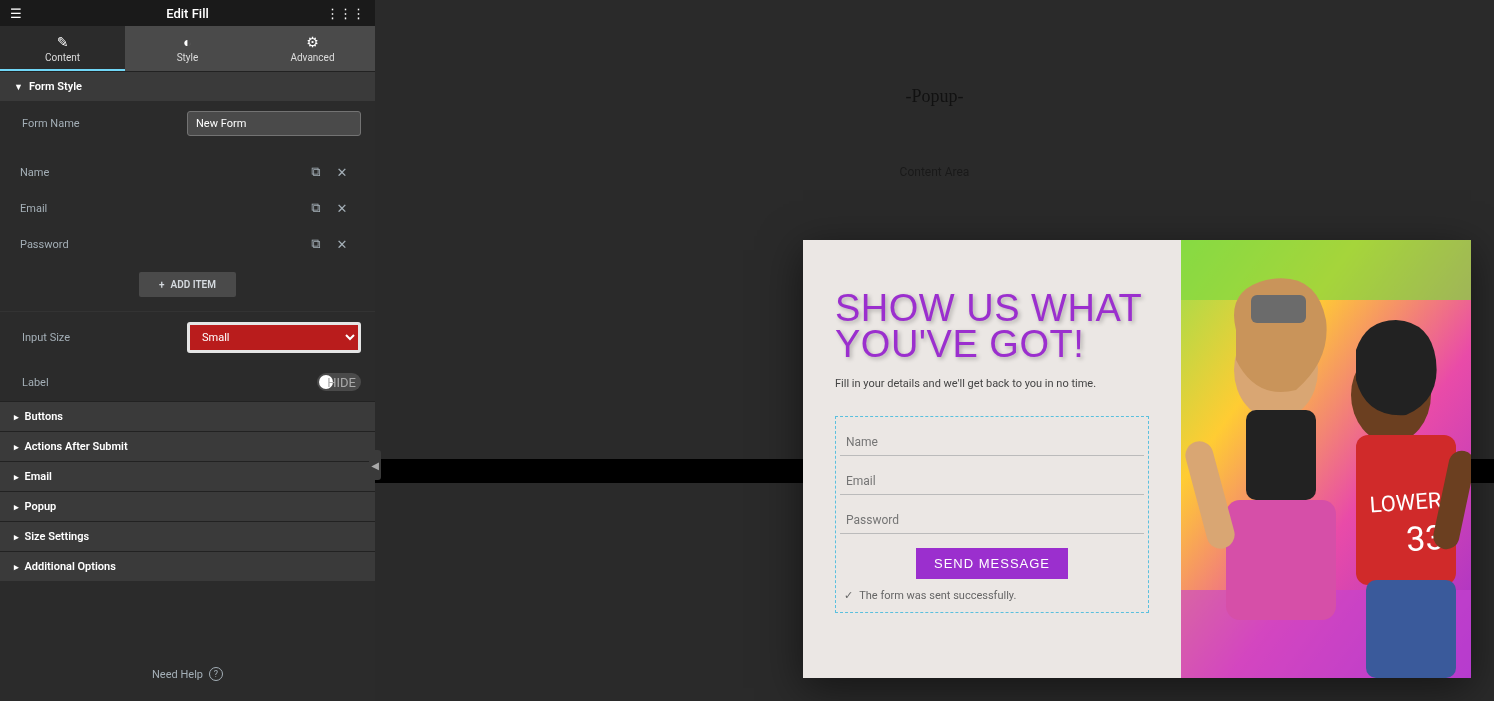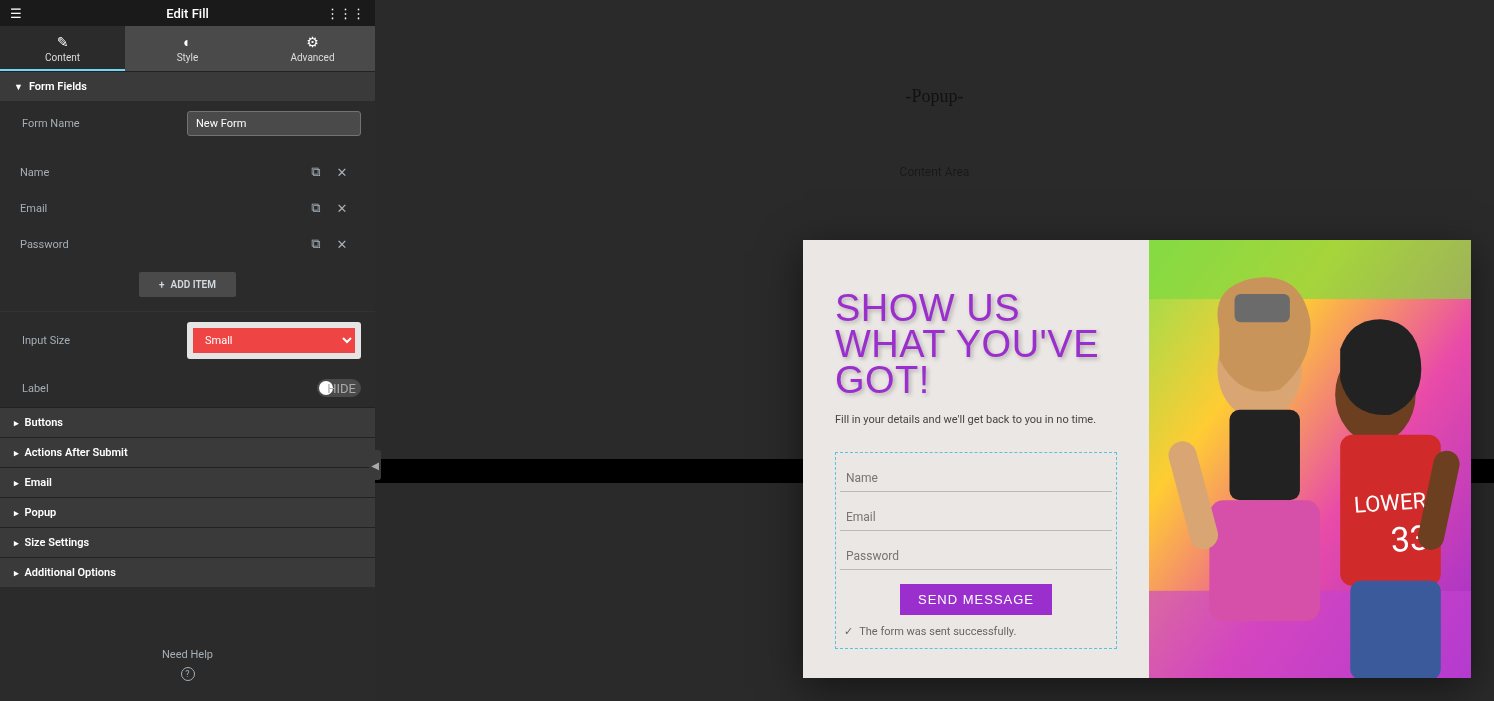--- a/index.html
+++ b/index.html
@@ -15,49 +15,49 @@
 .tab { flex: 1; text-align: center; padding: 8px 0 6px; cursor: pointer; font-size: 10px; color: #ddd; }
 .tab.active { background: #2b2b2b; border-bottom: 2px solid #71d7f7; }
 .tab-icon { display: block; font-size: 14px; margin-bottom: 2px; color: #fff; }
 
 .section-hdr { background: #3a3a3a; padding: 8px 14px; font-size: 11px; font-weight: 600; color: #fff; cursor: pointer; display: flex; align-items: center; gap: 6px; border-top: 1px solid #222; }
 .section-hdr .caret { font-size: 9px; }
 
 .form-row { display: flex; align-items: center; padding: 10px 14px; }
 .form-label { flex: 0 0 165px; font-size: 11px; margin-left: 8px; }
 .form-input { flex: 1; background: #4a4a4a; border: 1px solid #737373; color: #fff; padding: 5px 8px; font-size: 11px; border-radius: 3px; }
-.form-select { flex: 1; background: #ef4444; border: 6px solid #e5e5e5; color: #fff; padding: 5px 8px; font-size: 11px; border-radius: 3px; }
+.form-select { flex: 1; background: #b91c1c; border: 3px solid #e5e5e5; color: #fff; padding: 5px 8px; font-size: 11px; border-radius: 3px; }
 
 .field-row { display: flex; align-items: center; padding: 10px 20px; font-size: 11px; }
 .field-name { flex: 1; }
 .field-ic { width: 26px; text-align: center; cursor: pointer; color: #a4afb7; font-size: 13px; }
 
 .add-btn { display: flex; align-items: center; justify-content: center; gap: 6px; background: #4a4a4a; color: #d5dadf; padding: 7px 20px; margin: 10px auto 14px; font-size: 10px; font-weight: 600; cursor: pointer; border-radius: 2px; width: fit-content; }
 
 .toggle-wrap { margin-left: auto; display: flex; align-items: center; }
 .toggle { background: #4a4a4a; border-radius: 10px; width: 44px; height: 18px; position: relative; cursor: pointer; display: flex; align-items: center; }
 .toggle-knob { width: 14px; height: 14px; background: #fff; border-radius: 50%; position: absolute; left: 2px; }
 .toggle-txt { font-size: 13px; color: #aaa; position: absolute; right: 5px; }
 
-.help { text-align: center; padding: 20px 0; font-size: 11px; color: #a4afb7; display: flex; align-items: center; justify-content: center; gap: 6px; margin-top: auto; flex-direction: column; }
+.help { text-align: center; padding: 20px 0; font-size: 11px; color: #a4afb7; display: flex; align-items: center; justify-content: center; gap: 6px; margin-top: auto; }
 .help-ic { width: 14px; height: 14px; border: 1px solid #a4afb7; border-radius: 50%; display: inline-flex; align-items: center; justify-content: center; font-size: 9px; }
 
 
 .canvas { position: absolute; left: 375px; top: 0; right: 0; bottom: 0; background: #555; }
 .canvas-overlay { position: absolute; inset: 0; background: rgba(0,0,0,0.5); }
 .canvas-title { text-align: center; padding-top: 86px; font-family: Georgia, serif; font-size: 18px; color: #222; }
 .canvas-sub { text-align: center; margin-top: 58px; font-size: 12px; color: #333; }
 .black-bar { position: absolute; top: 459px; left: 0; right: 0; height: 24px; background: #000; }
 
 
 .collapse-handle { position: absolute; left: 369px; top: 450px; width: 12px; height: 30px; background: #3a3a3a; display: flex; align-items: center; justify-content: center; color: #aaa; font-size: 10px; border-radius: 0 3px 3px 0; cursor: pointer; z-index: 50; }
 
 
 .popup { position: absolute; left: 803px; top: 240px; width: 668px; height: 438px; display: flex; box-shadow: 0 10px 40px rgba(0,0,0,0.5); }
-.popup-left { width: 346px; background: #ebe7e4; padding: 50px 32px 20px; }
+.popup-left { width: 378px; background: #ebe7e4; padding: 50px 32px 20px; }
 .popup-title { font-family: Impact, "Arial Black", sans-serif; font-size: 38px; line-height: 0.95; color: #9b2fce; text-shadow: 2px 2px 4px rgba(0,0,0,0.25); letter-spacing: 0.5px; }
 .popup-desc { font-size: 11px; color: #444; margin-top: 15px; }
 .popup-form { margin-top: 26px; border: 1px dashed #5bc0de; padding: 0 4px 10px; }
 .pf-input { width: 100%; border: none; border-bottom: 1px solid #bbb; background: transparent; padding: 18px 6px 6px; font-size: 12px; color: #777; outline: none; }
 .pf-btn { display: block; margin: 14px auto 2px; background: #9b2fce; color: #fff; font-family: Impact, "Arial Black", sans-serif; font-size: 13px; letter-spacing: 1px; padding: 8px 18px; border: none; cursor: pointer; }
 .pf-success { font-size: 11px; color: #666; margin-top: 10px; padding-left: 4px; }
 .pf-success::before { content: "✓"; margin-right: 6px; }
 
 .popup-right { flex: 1; background: linear-gradient(135deg, #b638a8 0%, #e94ba8 25%, #8fe04f 50%, #ff9a3e 75%, #c542d0 100%); position: relative; overflow: hidden; }
 .img-svg { width: 100%; height: 100%; display: block; }
@@ -82,21 +82,21 @@
       <span>Style</span>
     </div>
     <div class="tab">
       <span class="tab-icon">⚙</span>
       <span>Advanced</span>
     </div>
   </div>
 
   <div class="section-hdr">
     <span class="caret">▼</span>
-    <span>Form Fields</span>
+    <span>Form Style</span>
   </div>
 
   <div class="form-row">
     <span class="form-label">Form Name</span>
     <input class="form-input" value="New Form" style="">
   </div>
 
   <div style="height:8px"></div>
 
   <div class="field-row">

